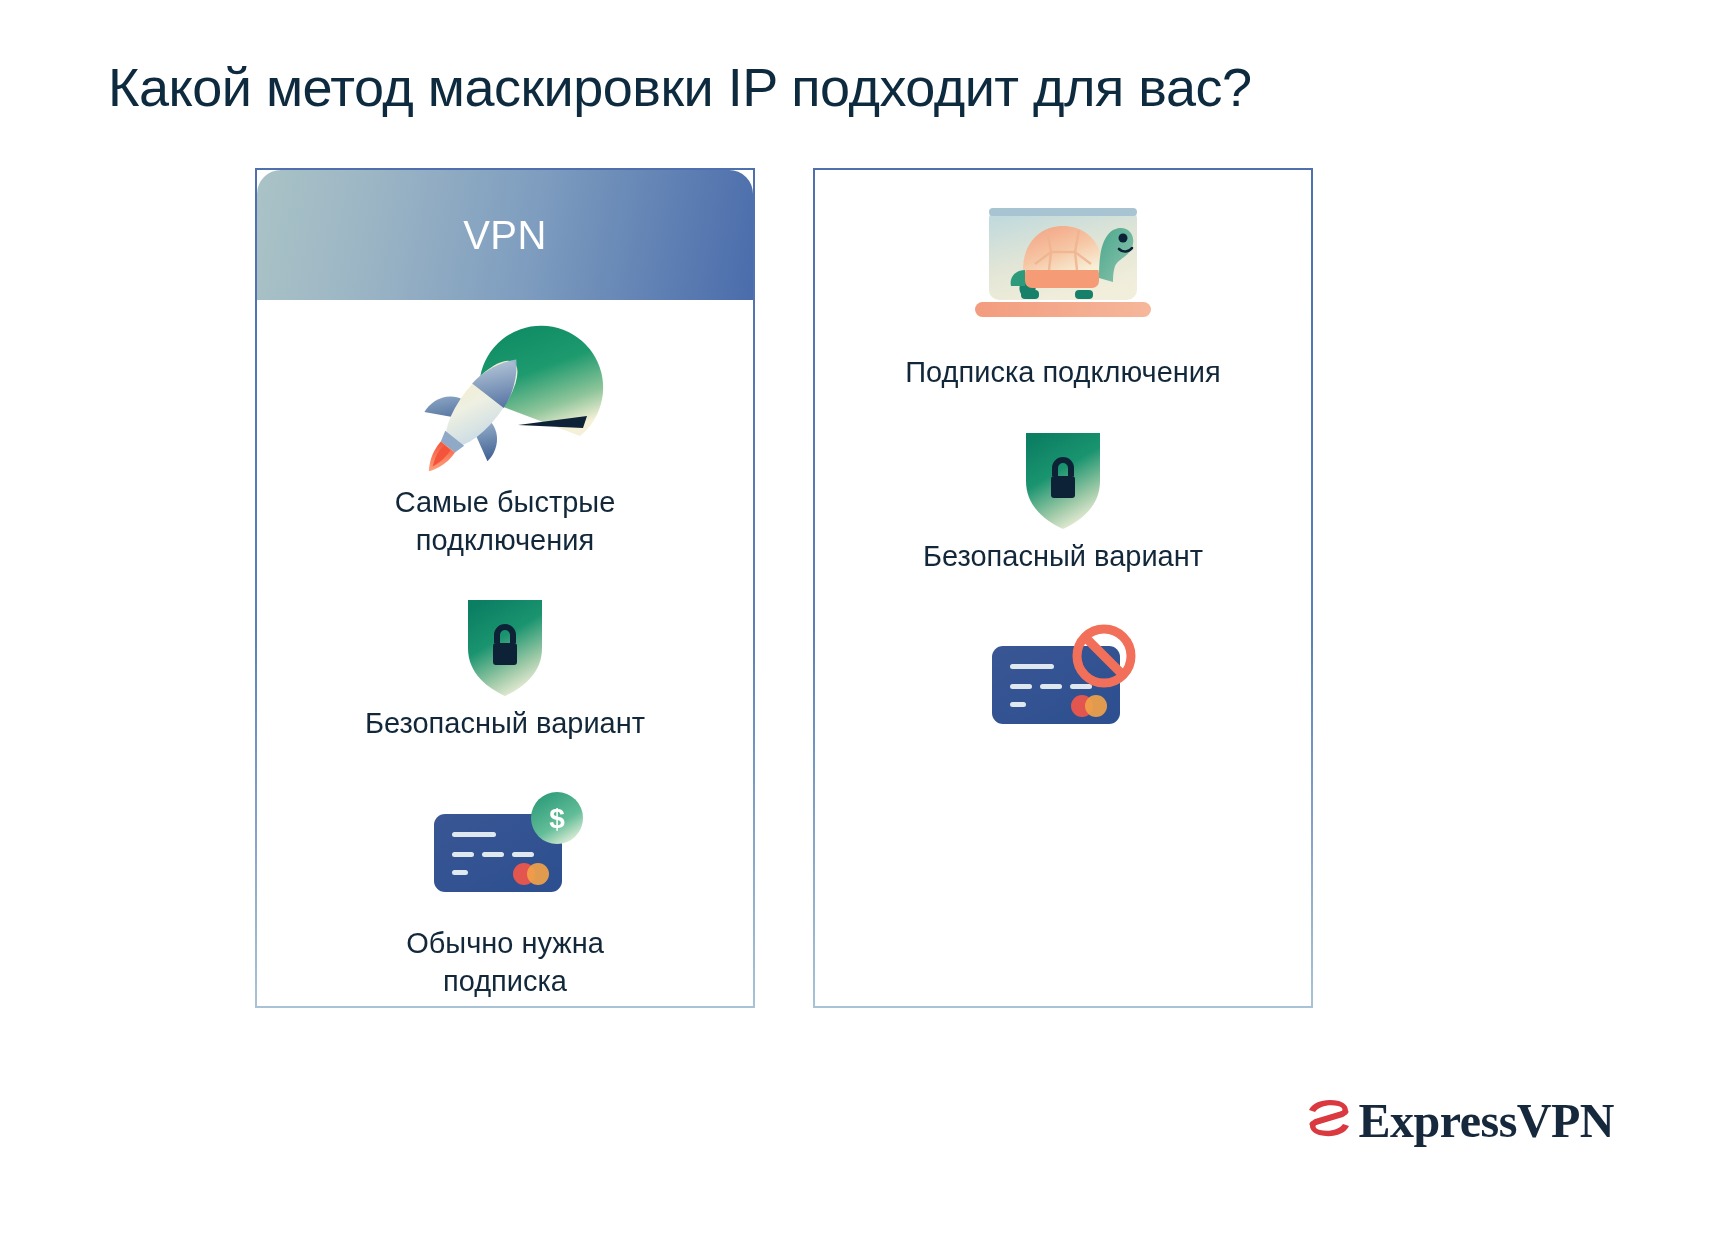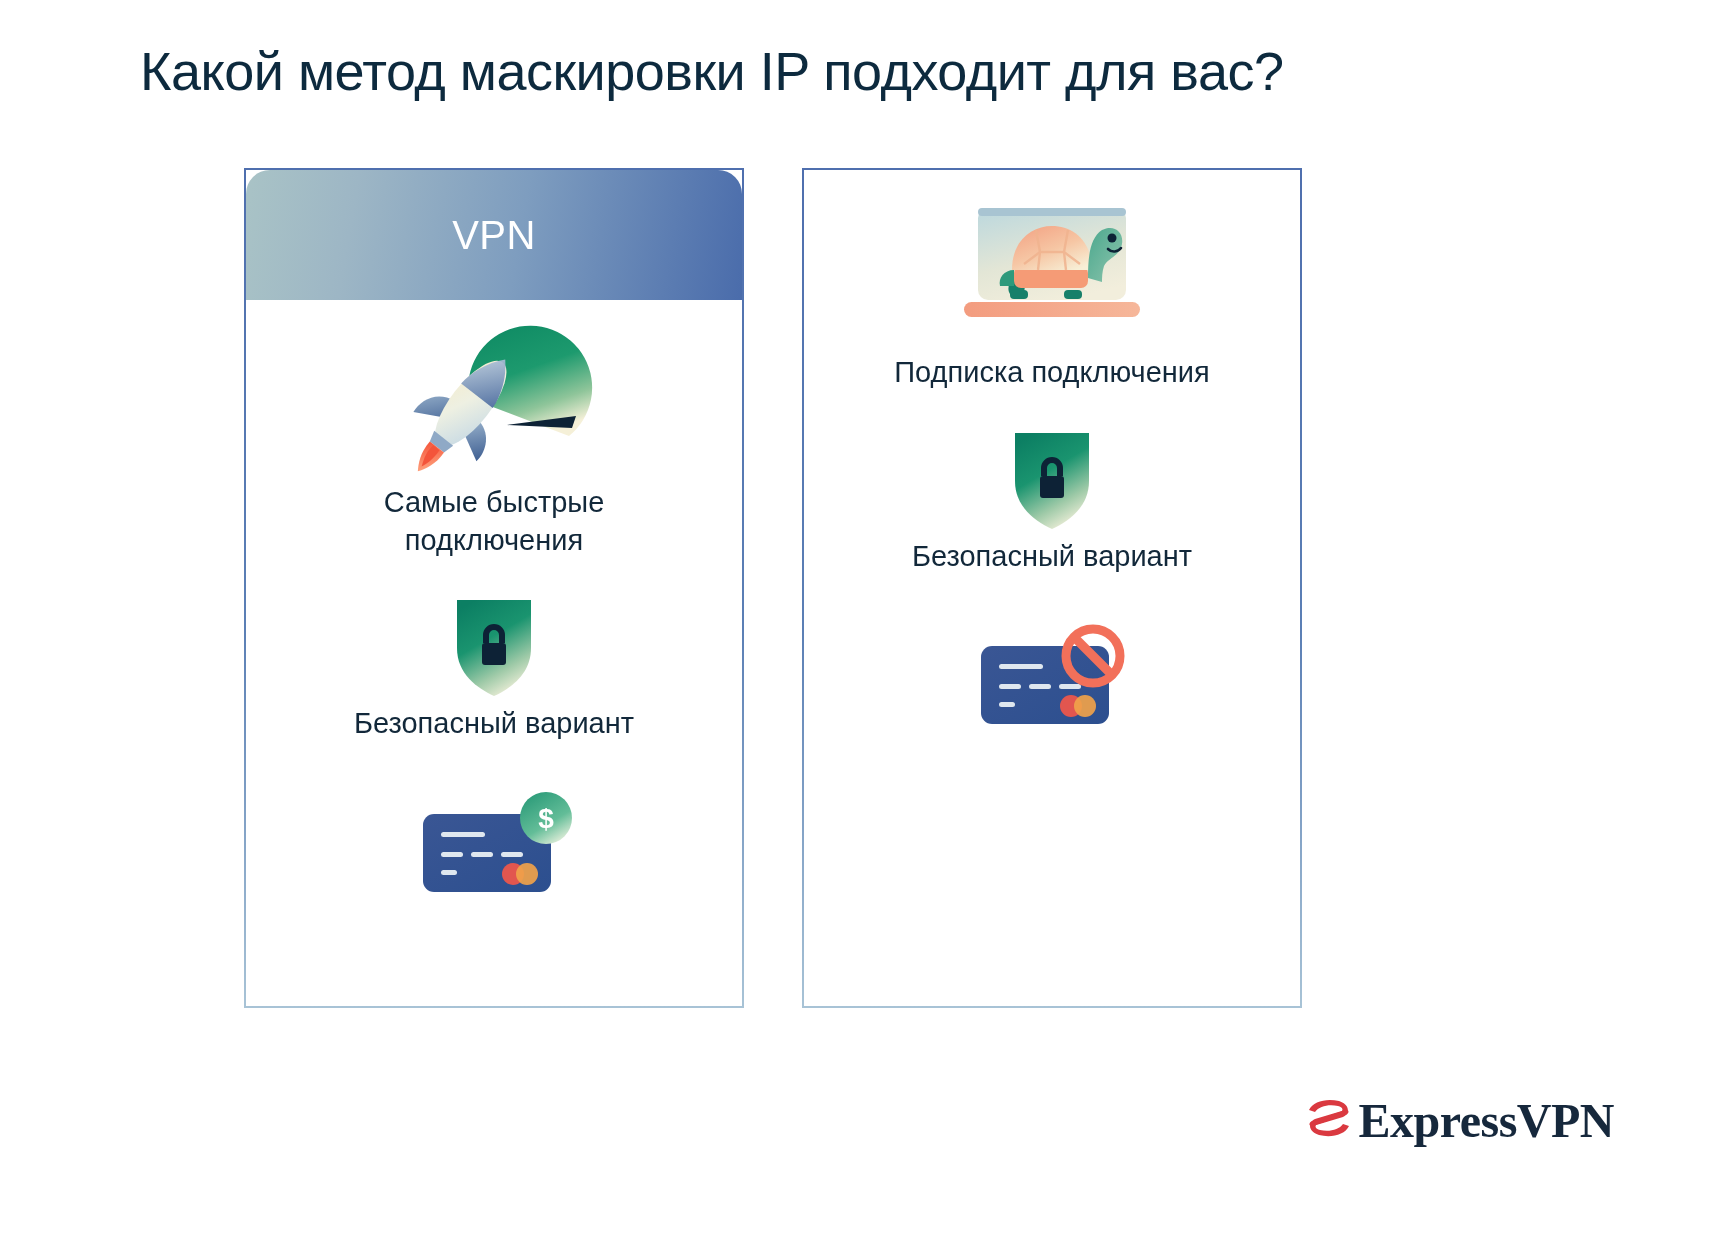--- a/index.html
+++ b/index.html
@@ -9,32 +9,31 @@
     height: 1240px;
     background: #ffffff;
     font-family: "Liberation Sans", sans-serif;
     overflow: hidden;
     position: relative;
   }
 
   .page-title {
     position: absolute;
     left: 108px;
-    top: 40px;
+    top: 56px;
     font-size: 54px;
     font-weight: 400;
     color: #0d2a3e;
     letter-spacing: -0.5px;
     white-space: nowrap;
-    margin-left: 32px;
   }
 
   .cards-row {
     position: absolute;
-    left: 244px;
+    left: 255px;
     top: 168px;
     display: flex;
     gap: 58px;
   }
 
   .card {
     width: 500px;
     height: 840px;
     border: 2px solid;
     border-image: linear-gradient(to bottom, #4f6fae 0%, #5b7fb5 55%, #a8c3d6 100%) 1;
@@ -228,20 +227,22 @@
               <rect x="62" y="62" width="22" height="5" rx="2.5"></rect>
               <rect x="92" y="62" width="22" height="5" rx="2.5"></rect>
             </g>
             <rect x="32" y="80" width="16" height="5" rx="2.5" fill="#dfe7ef"></rect>
             <circle cx="104" cy="84" r="11" fill="#e2564f"></circle>
             <circle cx="118" cy="84" r="11" fill="#f0a24a" opacity="0.92"></circle>
             <circle cx="137" cy="28" r="26" fill="url(#badgeGradA)"></circle>
             <text x="137" y="38" text-anchor="middle" font-family="Liberation Sans, sans-serif" font-size="28" font-weight="700" fill="#ffffff">$</text>
           </svg>
         </div>
+        <div class="feature-label">Обычно нужна
+подписка</div>
       </div>
 
     </div>
   </div>
 
   <div class="card">
 
 
     <div class="card-body">
 

